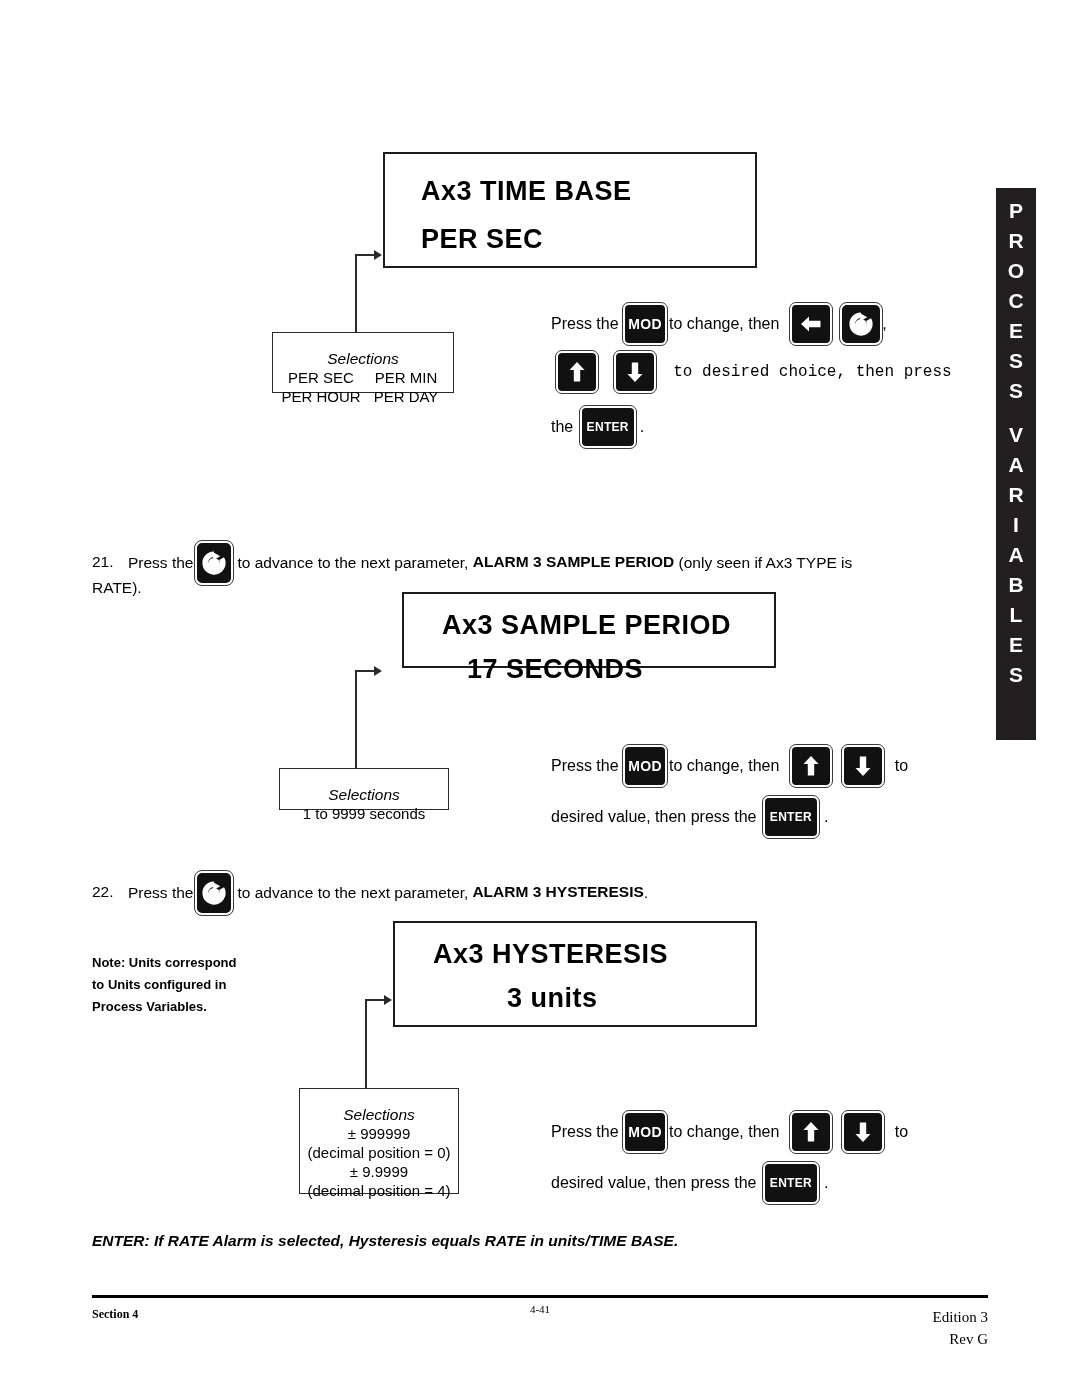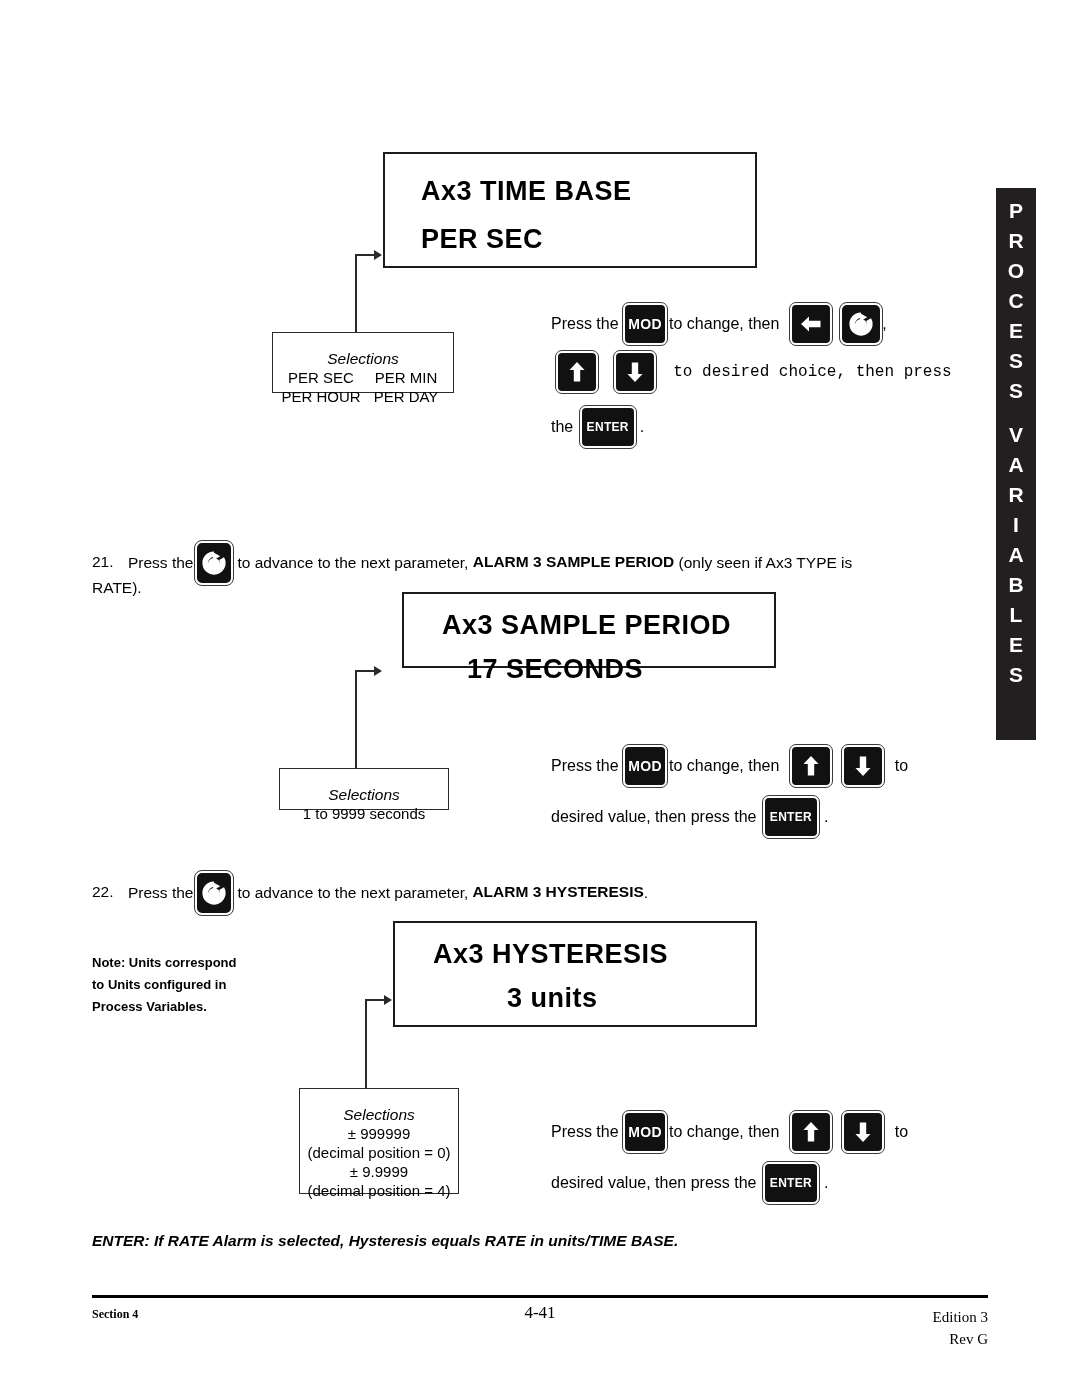--- a/index.html
+++ b/index.html
@@ -180,21 +180,21 @@
     background: #000;
   }
   .footer-text {
     position: absolute;
     font-family: "Liberation Serif", serif;
     font-size: 12px;
   }
   .footer-center {
     position: absolute;
     font-family: "Liberation Serif", serif;
-    font-size: 17px;
+    font-size: 11px;
     text-align: center;
   }
   .footer-right {
     position: absolute;
     font-family: "Liberation Serif", serif;
     font-size: 15px;
     text-align: right;
     line-height: 22px;
   }
 </style>

